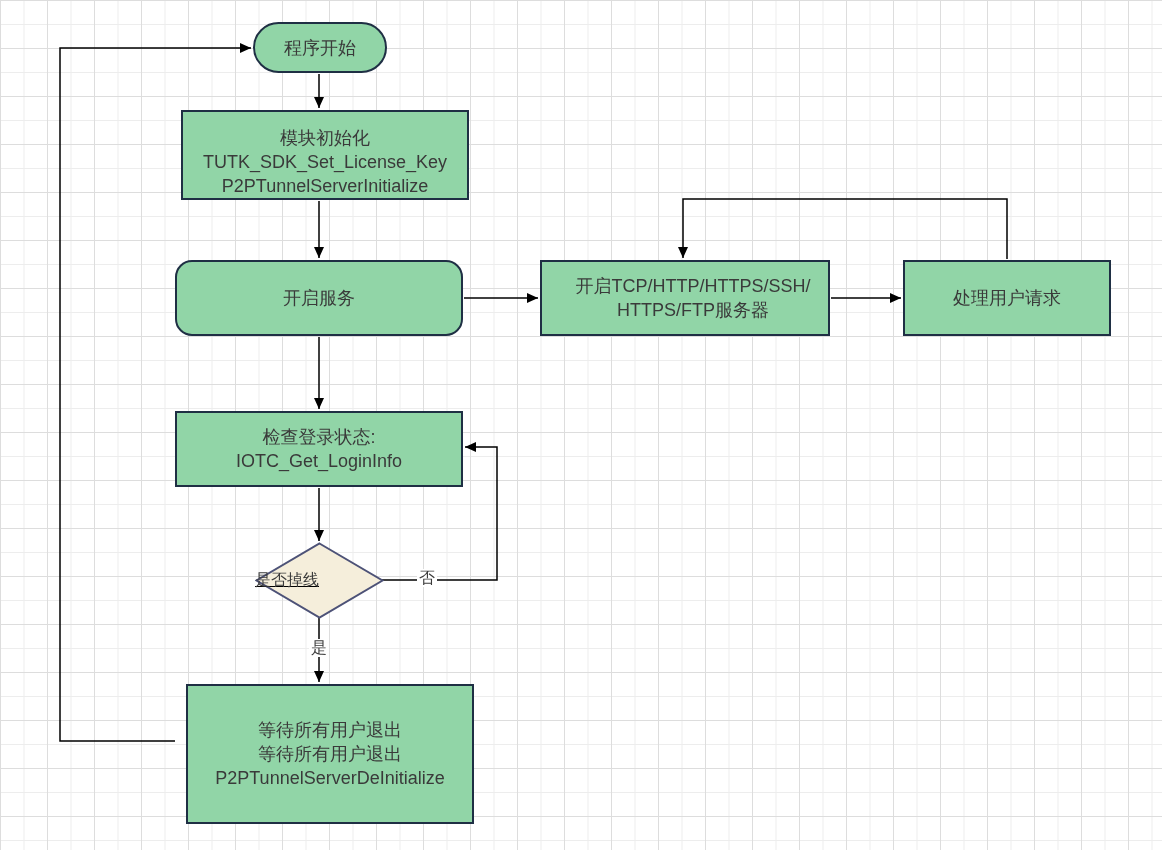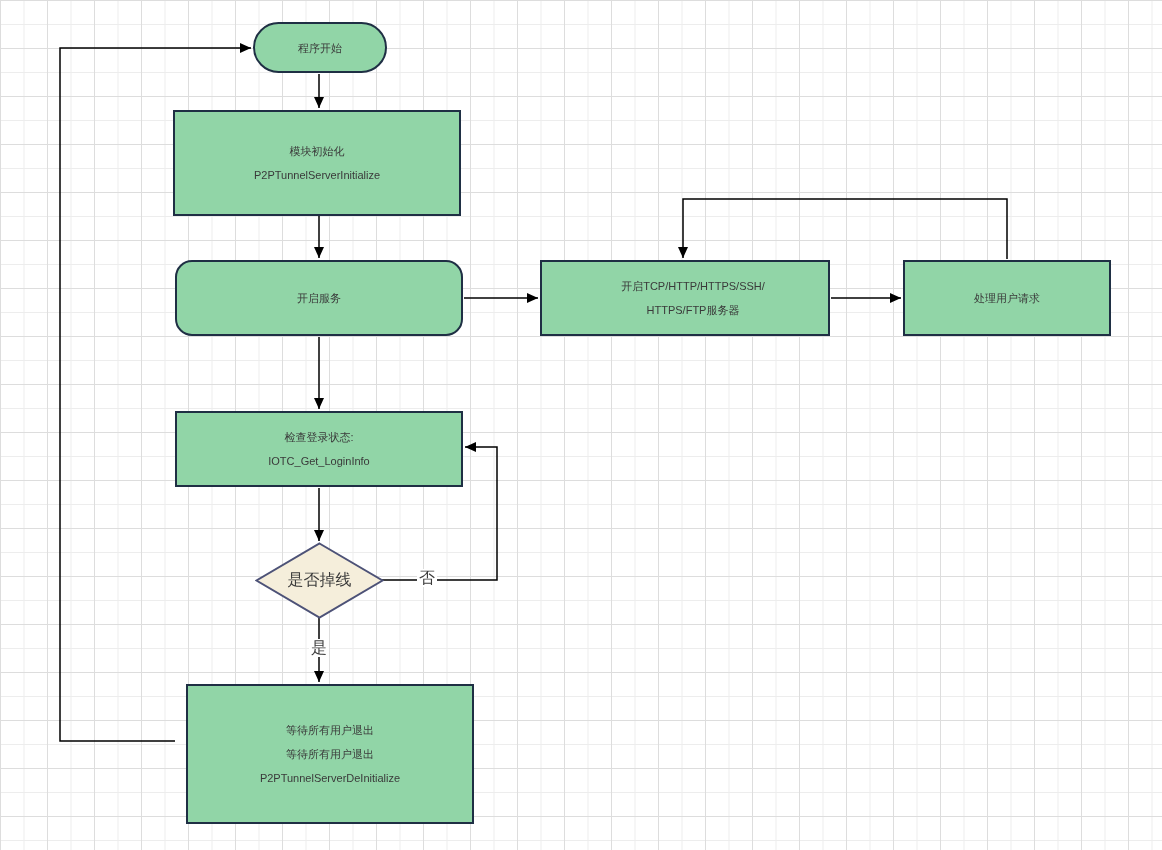--- a/index.html
+++ b/index.html
@@ -29,38 +29,38 @@
     pointer-events: none;
   }
   .node {
     position: absolute;
     display: flex;
     flex-direction: column;
     align-items: center;
     justify-content: center;
     text-align: center;
     color: #3a3a3a;
-    font-size: 11px;
+    font-size: 18px;
     line-height: 24px;
     box-sizing: border-box;
   }
   .process {
     background: #91d5a7;
     border: 2px solid #1f2f44;
   }
   .terminator {
     background: #91d5a7;
     border: 2px solid #1f2f44;
     border-radius: 26px;
   }
   .diamond-wrap {
     position: absolute;
     display: flex;
     align-items: center;
-    justify-content: center;
+    text-decoration: underline;
   }
   .diamond-wrap svg { position: absolute; left: 0; top: 0; }
   .diamond-label {
     position: relative;
     color: #3a3a3a;
     font-size: 16px;
     z-index: 1;
   }
   .edge-label {
     position: absolute;
@@ -95,22 +95,23 @@
       <path d="M382 580 L497 580 L497 447 L465 447" marker-end="url(#arrow)"></path>
       <path d="M319 618 L319 682" marker-end="url(#arrow)"></path>
       <path d="M175 741 L60 741 L60 48 L251 48" marker-end="url(#arrow)"></path>
     </g>
   </svg>
 
   <div class="node terminator" style="left:253px; top:22px; width:134px; height:51px;">
     <div class="ln">程序开始</div>
   </div>
 
-  <div class="node process" style="left:173px; top:110px; width:288px; height:106px;">
+  <div class="node process" style="left:181px; top:110px; width:288px; height:90px;justify-content:flex-end;">
     <div class="ln">模块初始化</div>
+    <div class="ln">TUTK_SDK_Set_License_Key</div>
     <div class="ln">P2PTunnelServerInitialize</div>
   </div>
 
   <div class="node process" style="left:175px; top:260px; width:288px; height:76px;border-radius:17px;">
     <div class="ln">开启服务</div>
   </div>
 
   <div class="node process" style="left:540px; top:260px; width:290px; height:76px;padding-left:16px;">
     <div class="ln">开启TCP/HTTP/HTTPS/SSH/</div>
     <div class="ln">HTTPS/FTP服务器</div>

